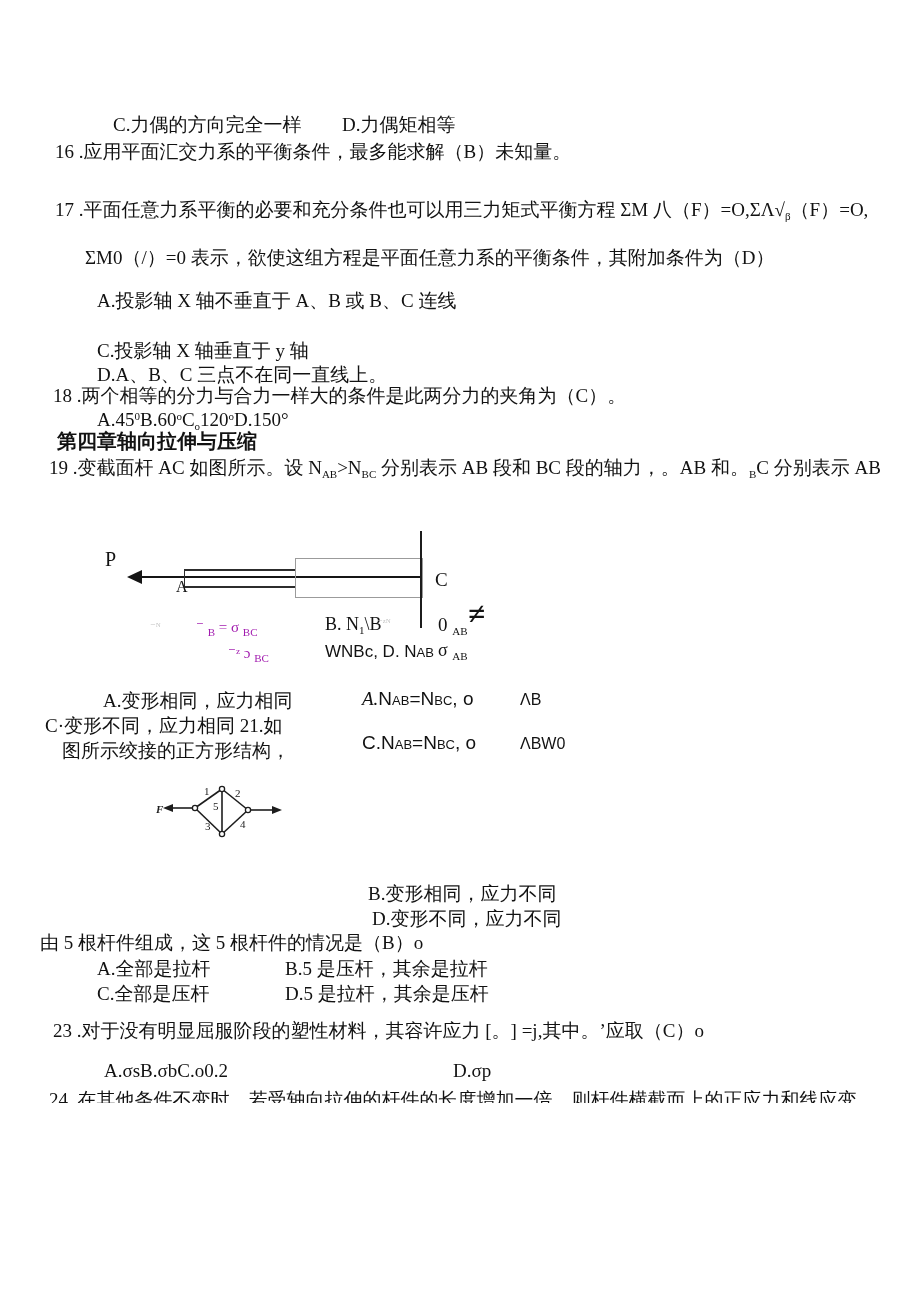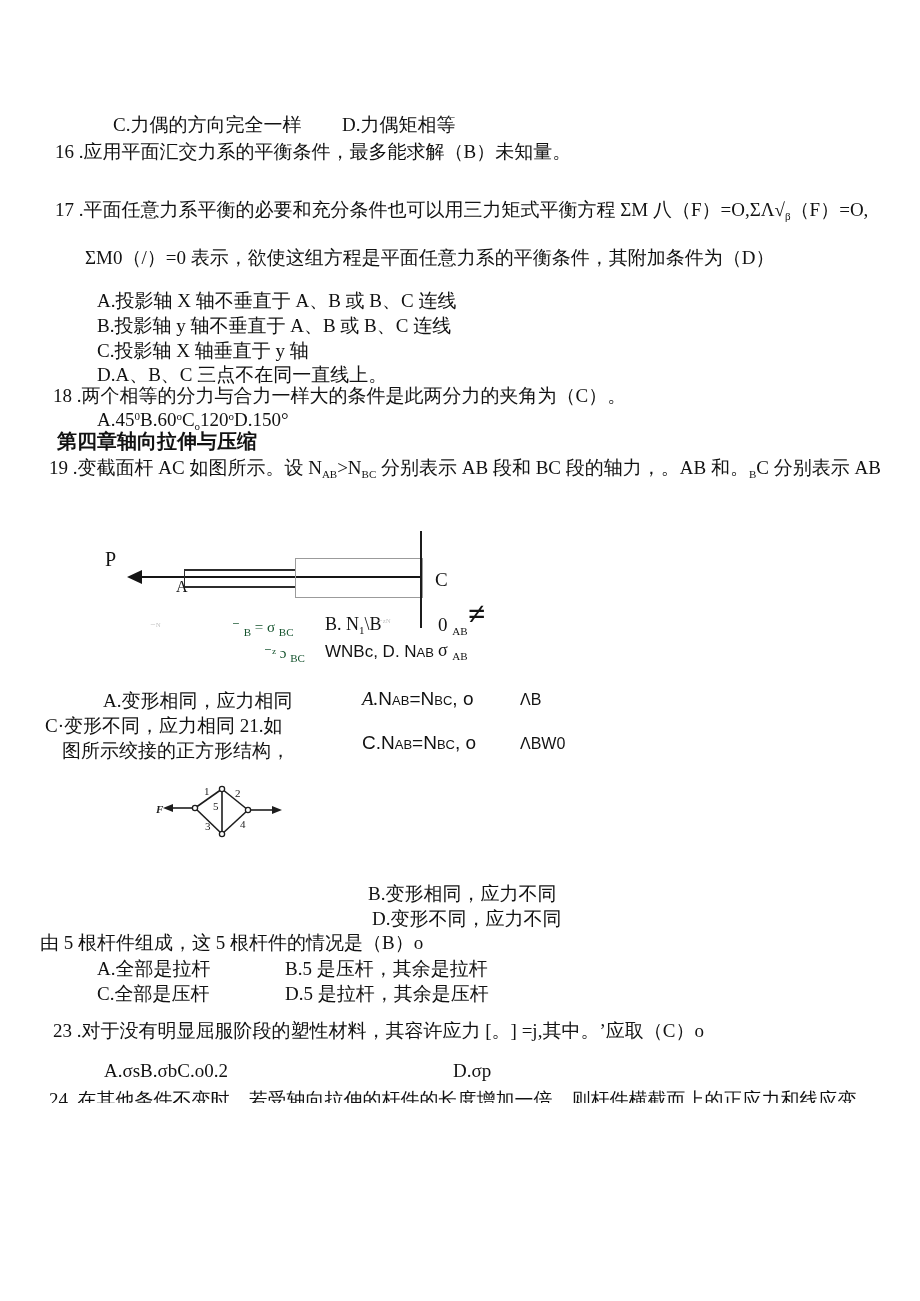--- a/index.html
+++ b/index.html
@@ -8,21 +8,21 @@
     font-family:"Liberation Serif","DejaVu Serif",serif;color:#121212;
     overflow:hidden;
   }
   .ln{position:absolute;white-space:pre;font-size:19px;line-height:25px;}
   .bold{font-weight:bold;font-size:20px;}
   .sans{font-family:"Liberation Sans","DejaVu Sans",sans-serif;}
   .it{font-style:italic;}
   .sb{font-size:11px;vertical-align:-4px;line-height:0;}
   .sp{font-size:11px;vertical-align:6px;line-height:0;}
   .smcap{font-size:13px;}
-  .faint{color:#14532d;margin-left:36px;}
+  .faint{color:#a21caf;}
   .vfaint{color:#c2c2c2;font-size:11px;}
   .neq{font-size:31px;font-weight:bold;line-height:28px;}
   
   .f19-shaft{position:absolute;left:141px;top:576px;width:280px;height:2px;background:#151515;}
   .f19-arrowhead{position:absolute;left:127px;top:570px;width:0;height:0;
     border-top:7px solid transparent;border-bottom:7px solid transparent;border-right:15px solid #151515;}
   .f19-thinbar{position:absolute;left:184px;top:569px;width:111px;height:15px;
     border-top:2px solid #2c2c2c;border-bottom:2px solid #2c2c2c;border-left:1px solid #2c2c2c;}
   .f19-thickbar{position:absolute;left:295px;top:558px;width:126px;height:38px;
     border:1px solid #9b9b9b;background:transparent;}
@@ -34,21 +34,20 @@
 <div id="page">
 
   <div class="ln" style="left:113px;top:112px">C.力偶的方向完全一样</div>
   <div class="ln" style="left:342px;top:112px">D.力偶矩相等</div>
 
   <div class="ln" style="left:55px;top:139px">16 .应用平面汇交力系的平衡条件，最多能求解（B）未知量。</div>
 
   <div class="ln" style="left:55px;top:197px"><span>17 .平面任意力系平衡的必要和充分条件也可以用三力矩式平衡方程 ΣM 八（F）=O,ΣΛ√</span><span class="sb">β</span><span>（F）=O,</span></div>
   <div class="ln" style="left:85px;top:245px">ΣM0（/）=0 表示，欲使这组方程是平面任意力系的平衡条件，其附加条件为（D）</div>
   <div class="ln" style="left:97px;top:288px">A.投影轴 X 轴不垂直于 A、B 或 B、C 连线</div>
-  <div class="ln" style="left:97px;top:313px">B.投影轴 y 轴不垂直于 A、B 或 B、C 连线</div>
   <div class="ln" style="left:97px;top:338px">C.投影轴 X 轴垂直于 y 轴</div>
   <div class="ln" style="left:97px;top:362px">D.A、B、C 三点不在同一直线上。</div>
 
   <div class="ln" style="left:53px;top:383px">18 .两个相等的分力与合力一样大的条件是此两分力的夹角为（C）。</div>
   <div class="ln" style="left:97px;top:407px"><span>A.45</span><span class="sp">0</span><span>B.60</span><span class="sp">o</span><span>C</span><span class="sb">o</span><span>120</span><span class="sp">o</span><span>D.150°</span></div>
 
   <div class="ln bold" style="left:57px;top:429px">第四章轴向拉伸与压缩</div>
 
   <div class="ln" style="left:49px;top:455px"><span>19 .变截面杆 AC 如图所示。设 N</span><span class="sb">AB</span><span>&gt;N</span><span class="sb">BC</span><span> 分别表示 AB 段和 BC 段的轴力，。AB 和。</span><span class="sb">B</span><span>C 分别表示 AB</span></div>
 

